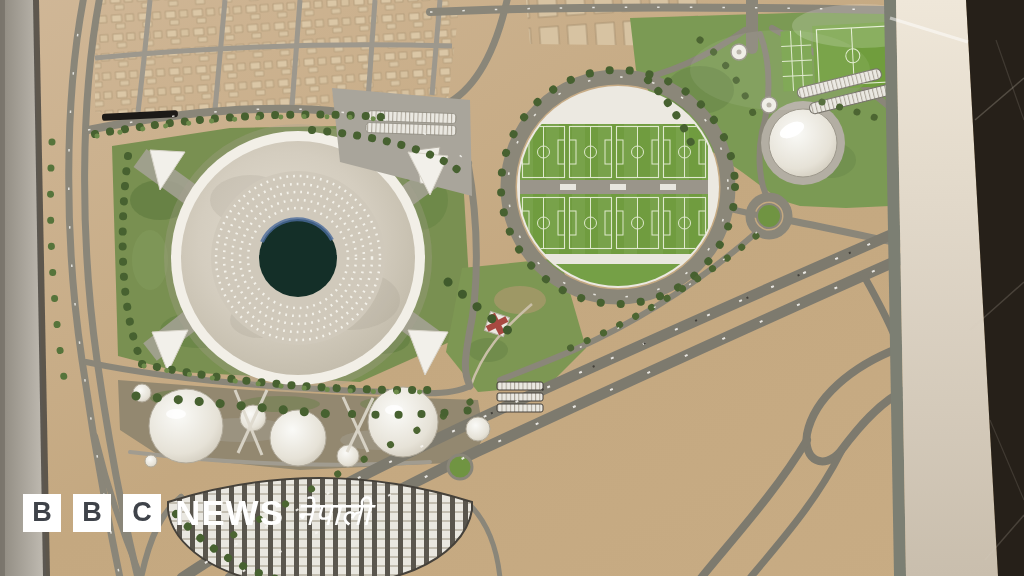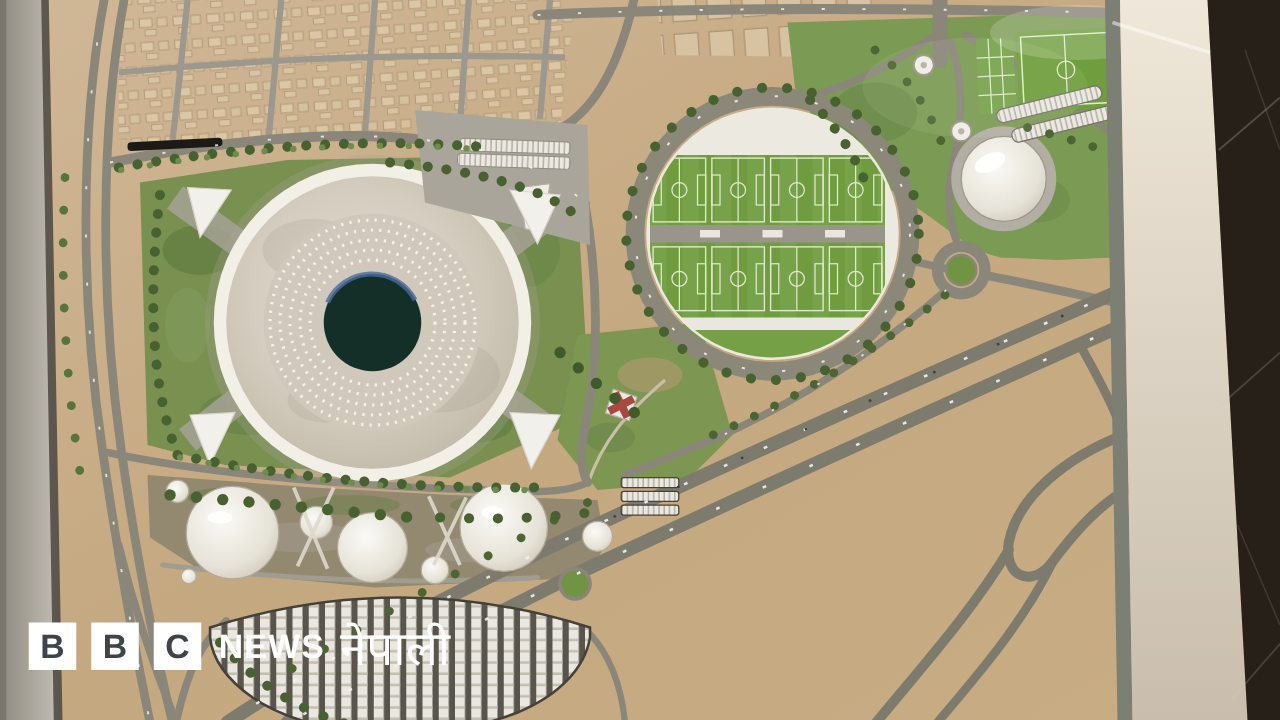--- a/index.html
+++ b/index.html
@@ -1,22 +1,22 @@
 <!DOCTYPE html>
 <html><head>
 <meta charset="utf-8">
 <style>
   html,body{margin:0;padding:0;background:#000;}
   .stage{position:relative;width:1024px;height:576px;overflow:hidden;background:#c6aa83;font-family:"Liberation Sans",sans-serif;}
   .scene{position:absolute;left:0;top:0;filter:blur(.4px) saturate(.97);}
   .bbc-logo{position:absolute;left:23px;top:491px;display:flex;align-items:center;z-index:5;}
   .blk{width:38px;height:38px;background:#fff;color:#3f434a;display:flex;align-items:center;justify-content:center;
        font-family:"Liberation Sans",sans-serif;font-weight:bold;font-size:27px;margin-right:12px;}
-  .news{color:#fff;font-family:"Liberation Sans",sans-serif;font-weight:bold;font-size:27px;letter-spacing:1px;margin-left:2px;}
-  .svc{color:#fff;font-family:"DejaVu Sans",sans-serif;font-size:38px;margin-left:12px;}
+  .news{color:#fff;font-family:"Liberation Sans",sans-serif;font-weight:bold;font-size:35px;letter-spacing:1px;margin-left:2px;}
+  .svc{color:#fff;font-family:"DejaVu Sans",sans-serif;font-size:32px;margin-left:12px;font-style:italic;}
 </style>
 </head>
 <body>
 
 <div class="stage" aria-label="Aerial photograph of an architectural scale model: large circular stadium with dark pitch oculus, circular training complex holding eight football pitches, small domed arena, white dome pavilions, fan-shaped parking rows, desert residential blocks and a sweeping highway interchange">
 
 <svg class="scene" width="1024" height="576" viewBox="0 0 1024 576">
   <defs>
     <linearGradient id="sandG" x1="0" y1="0" x2="1" y2="1">
       <stop offset="0" stop-color="#d1b796"></stop>

